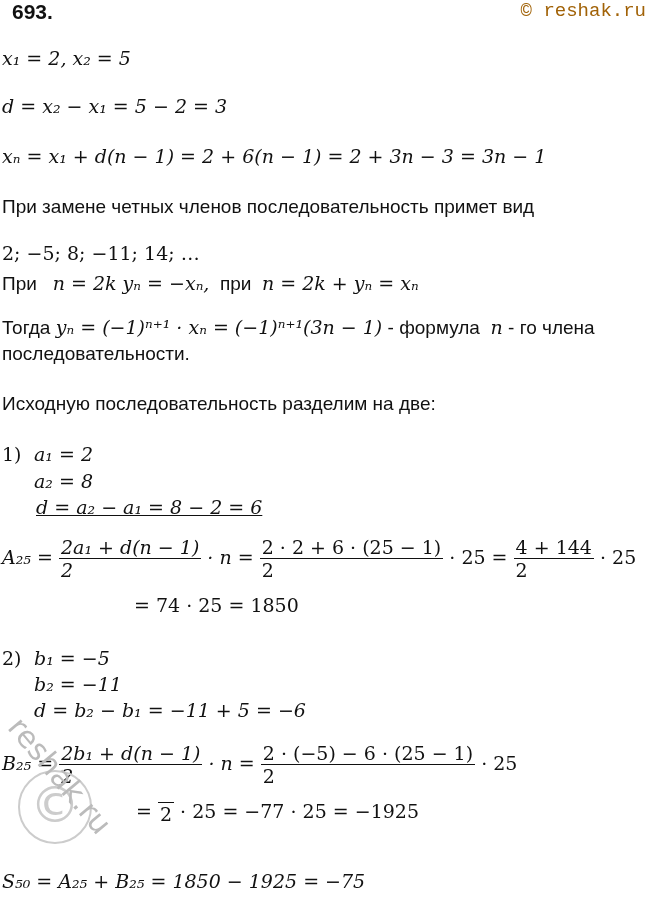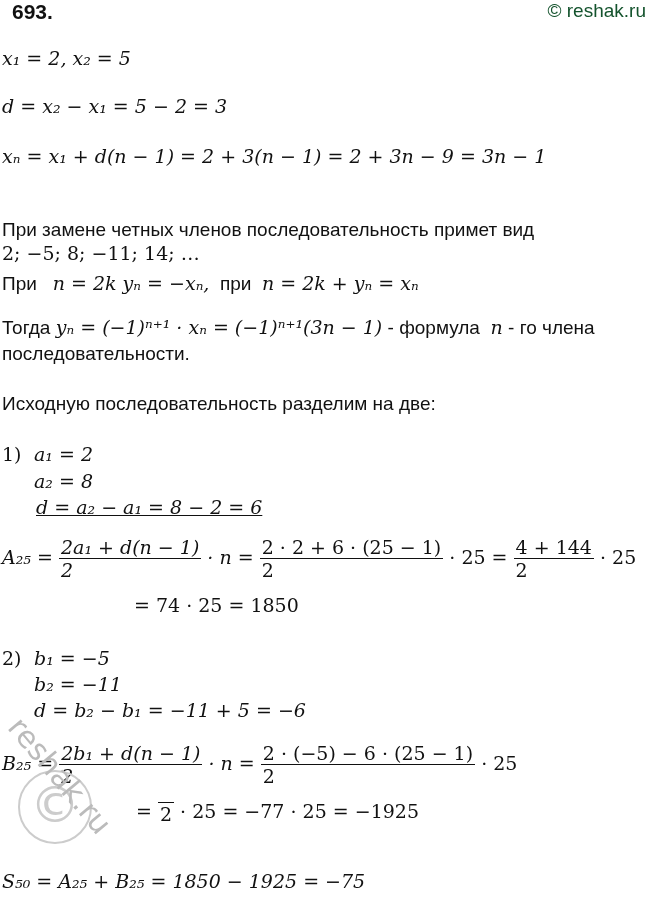--- a/index.html
+++ b/index.html
@@ -1,41 +1,41 @@
 <!DOCTYPE html>
 <html><head>
 <meta charset="utf-8">
 <style>
   html, body { margin:0; padding:0; background:#ffffff; }
   body { width:650px; height:897px; position:relative; overflow:hidden; color:#111; }
   .math { font-family: "DejaVu Serif", "Liberation Serif", serif; }
   .m { font-style: italic; }
   .abs { position:absolute; white-space:nowrap; }
   .num { font-family:"Liberation Sans", sans-serif; font-weight:bold; font-size:21px; left:12px; top:0; }
-  .brand { font-family:Liberation Sans, sans-serif; font-size:19px; right:4px; top:0; color:#14532d; }
+  .brand { font-family:Liberation Mono, monospace; font-size:19px; right:4px; top:0; color:#a16207; }
   .line { font-size:19px; left:2px; }
   .txt { font-family:"Liberation Sans", sans-serif; font-size:19px; left:2px; }
   .frac { display:inline-block; vertical-align:middle; position:relative; }
   .frac .n { display:block; padding:0 2px; }
   .frac .d { display:block; border-top:1.5px solid #111; padding:0 2px; }
   .wm { position:absolute; left:18px; top:770px; width:70px; height:70px; border:2px solid #ccc; border-radius:50%; color:#ccc; font-size:50px; line-height:66px; text-align:center; font-family:"DejaVu Sans", sans-serif; }
   .wm2 { position:absolute; left:28px; top:710px; color:#bbb; font-family:"DejaVu Sans", sans-serif; font-size:30px; transform:rotate(50deg); transform-origin:left top; }
 </style>
 </head>
 <body>
 
 <div>
   <div class="abs num">693.</div>
   <div class="abs brand">© reshak.ru</div>
 
   <div class="abs line math m" style="top:47px;">x₁ = 2,  x₂ = 5</div>
   <div class="abs line math m" style="top:95px;">d = x₂ − x₁ = 5 − 2 = 3</div>
-  <div class="abs line math m" style="top:145px;">xₙ = x₁ + d(n − 1) = 2 + 3(n − 1) = 2 + 3n − 9 = 3n − 1</div>
+  <div class="abs line math m" style="top:145px;">xₙ = x₁ + d(n − 1) = 2 + 6(n − 1) = 2 + 3n − 3 = 3n − 1</div>
 
-  <div class="abs txt" style="top:196px;margin-top:23px;">При замене четных членов последовательность примет вид</div>
+  <div class="abs txt" style="top:196px;">При замене четных членов последовательность примет вид</div>
   <div class="abs line math" style="top:222px;margin-top:20px;">2; −5; 8; −11; 14; …</div>
 
   <div class="abs txt" style="top:272px;">
     <span>При</span>&nbsp;&nbsp;
     <span class="math m">n = 2k yₙ = −xₙ,</span>&nbsp;
     <span>при</span>&nbsp;
     <span class="math m">n = 2k + yₙ = xₙ</span>
   </div>
 
   <div class="abs txt" style="top:316px;">

